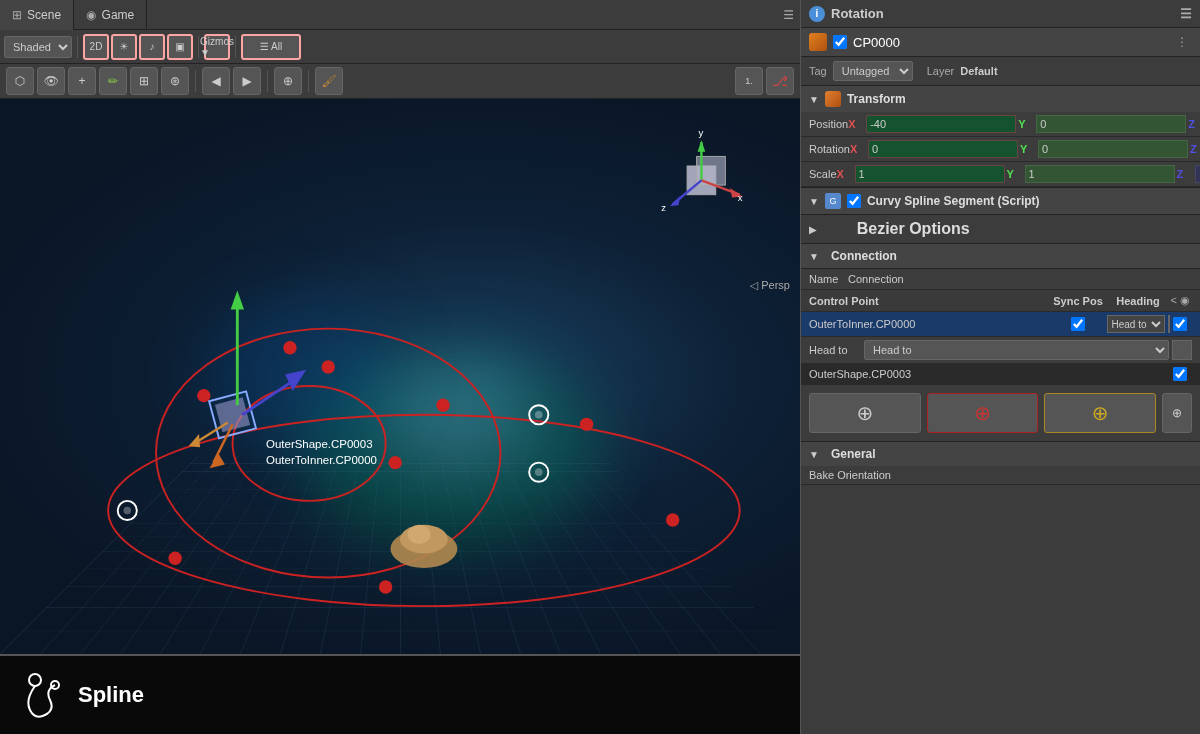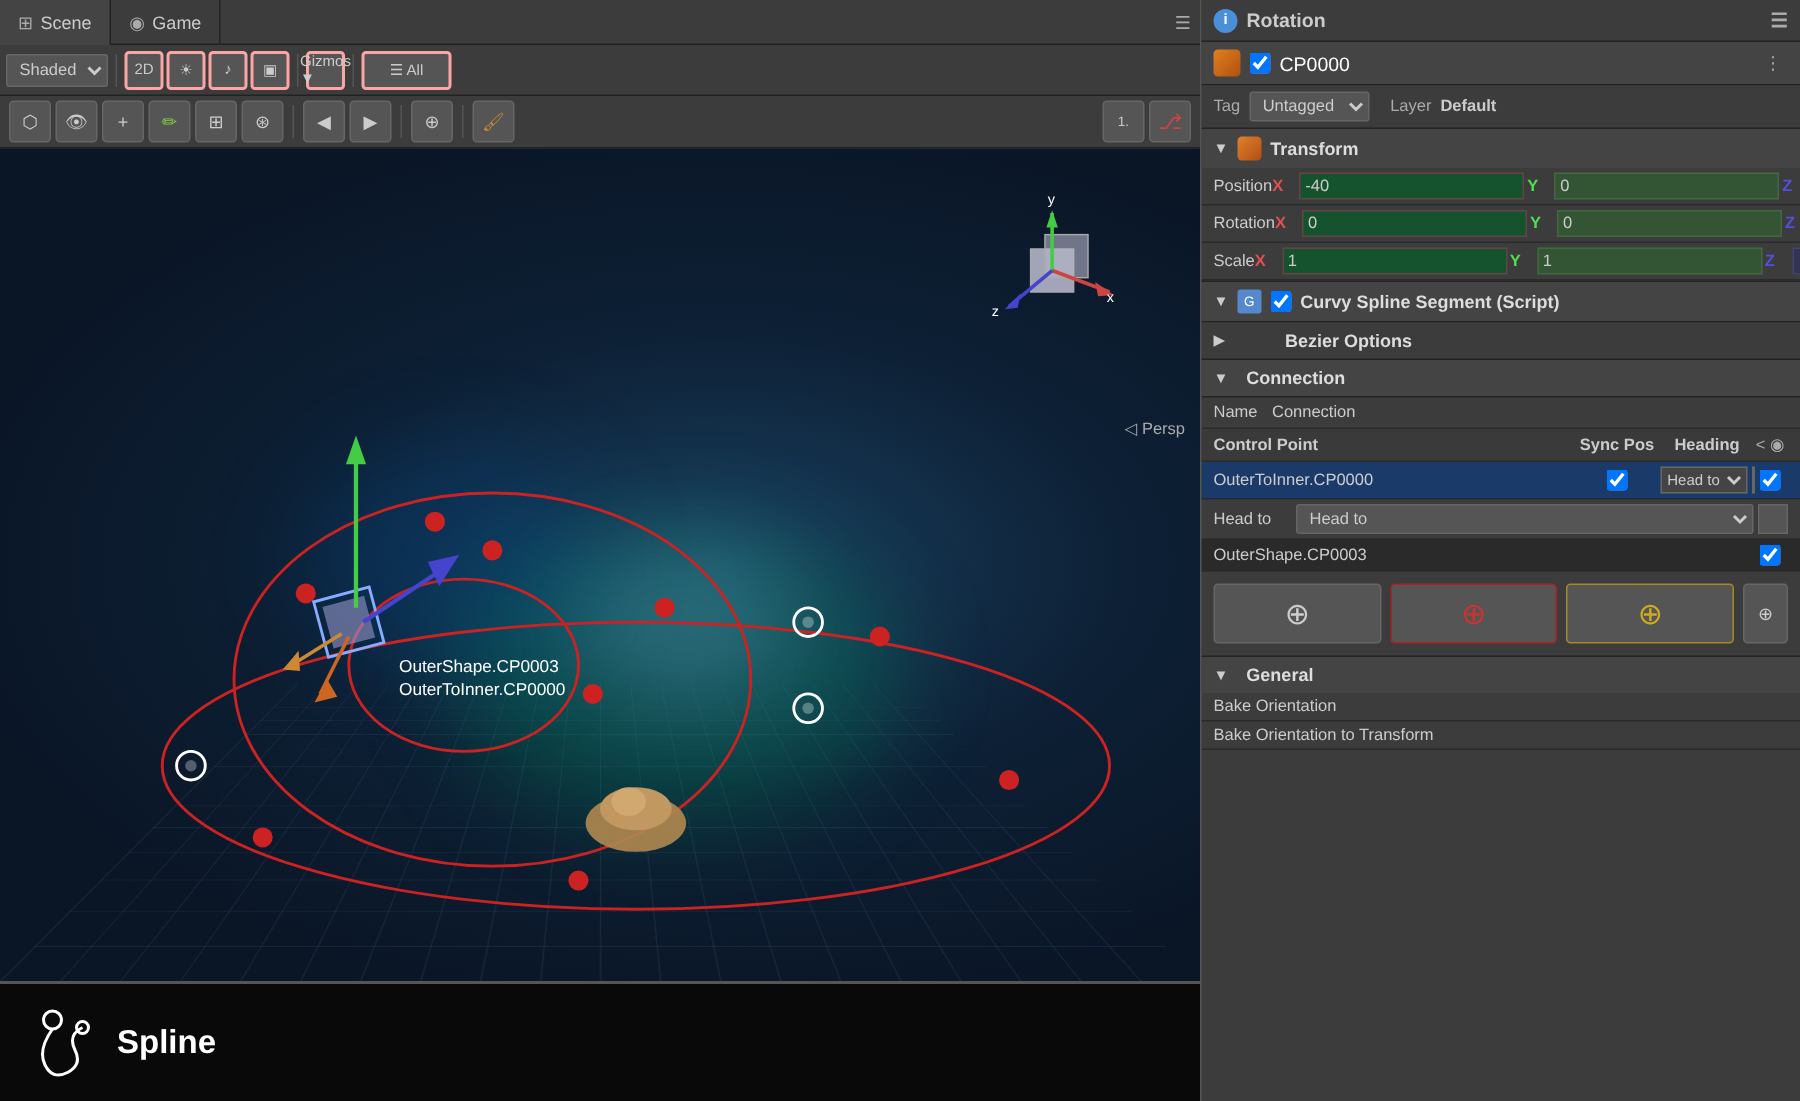--- a/index.html
+++ b/index.html
@@ -388,21 +388,21 @@
 
       <div class="script-header">
         <span class="section-triangle">▼</span>
         <div class="script-icon">G</div>
         <input type="checkbox" style="width: 14px; height: 14px; margin-right: 6px;" checked="">
         <span class="script-title">Curvy Spline Segment (Script)</span>
       </div>
 
       <div class="bezier-header">
         <span class="section-triangle" style="color:#ccc">▶</span>
-        <span style="font-size:12px;font-weight:bold;color:#ddd;margin-left:6px;padding-left:28px;">Bezier Options</span>
+        <span style="font-size:16px;font-weight:bold;color:#ddd;margin-left:6px;padding-left:28px;">Bezier Options</span>
       </div>
 
       <div class="conn-section">
         <div class="conn-header">
           <span class="section-triangle">▼</span>
           <span class="conn-title" style="margin-left:6px;">Connection</span>
         </div>
 
         <div class="conn-field-row">
           <span class="conn-field-label">Name</span>
@@ -468,19 +468,16 @@
       </div>
 
       <div class="general-section">
         <div class="general-header">
           <span class="section-triangle">▼</span>
           <span style="font-size:12px;font-weight:bold;color:#ddd;margin-left:6px;">General</span>
         </div>
         <div class="transform-row">
           <span style="flex:1;color:#ccc;font-size:11px;">Bake Orientation</span>
         </div>
-        <div class="transform-row">
-          <span style="flex:1;color:#ccc;font-size:11px;">Bake Orientation to Transform</span>
-        </div>
       </div>
     </div>
   </div>
 </div>
 
 </body></html>

